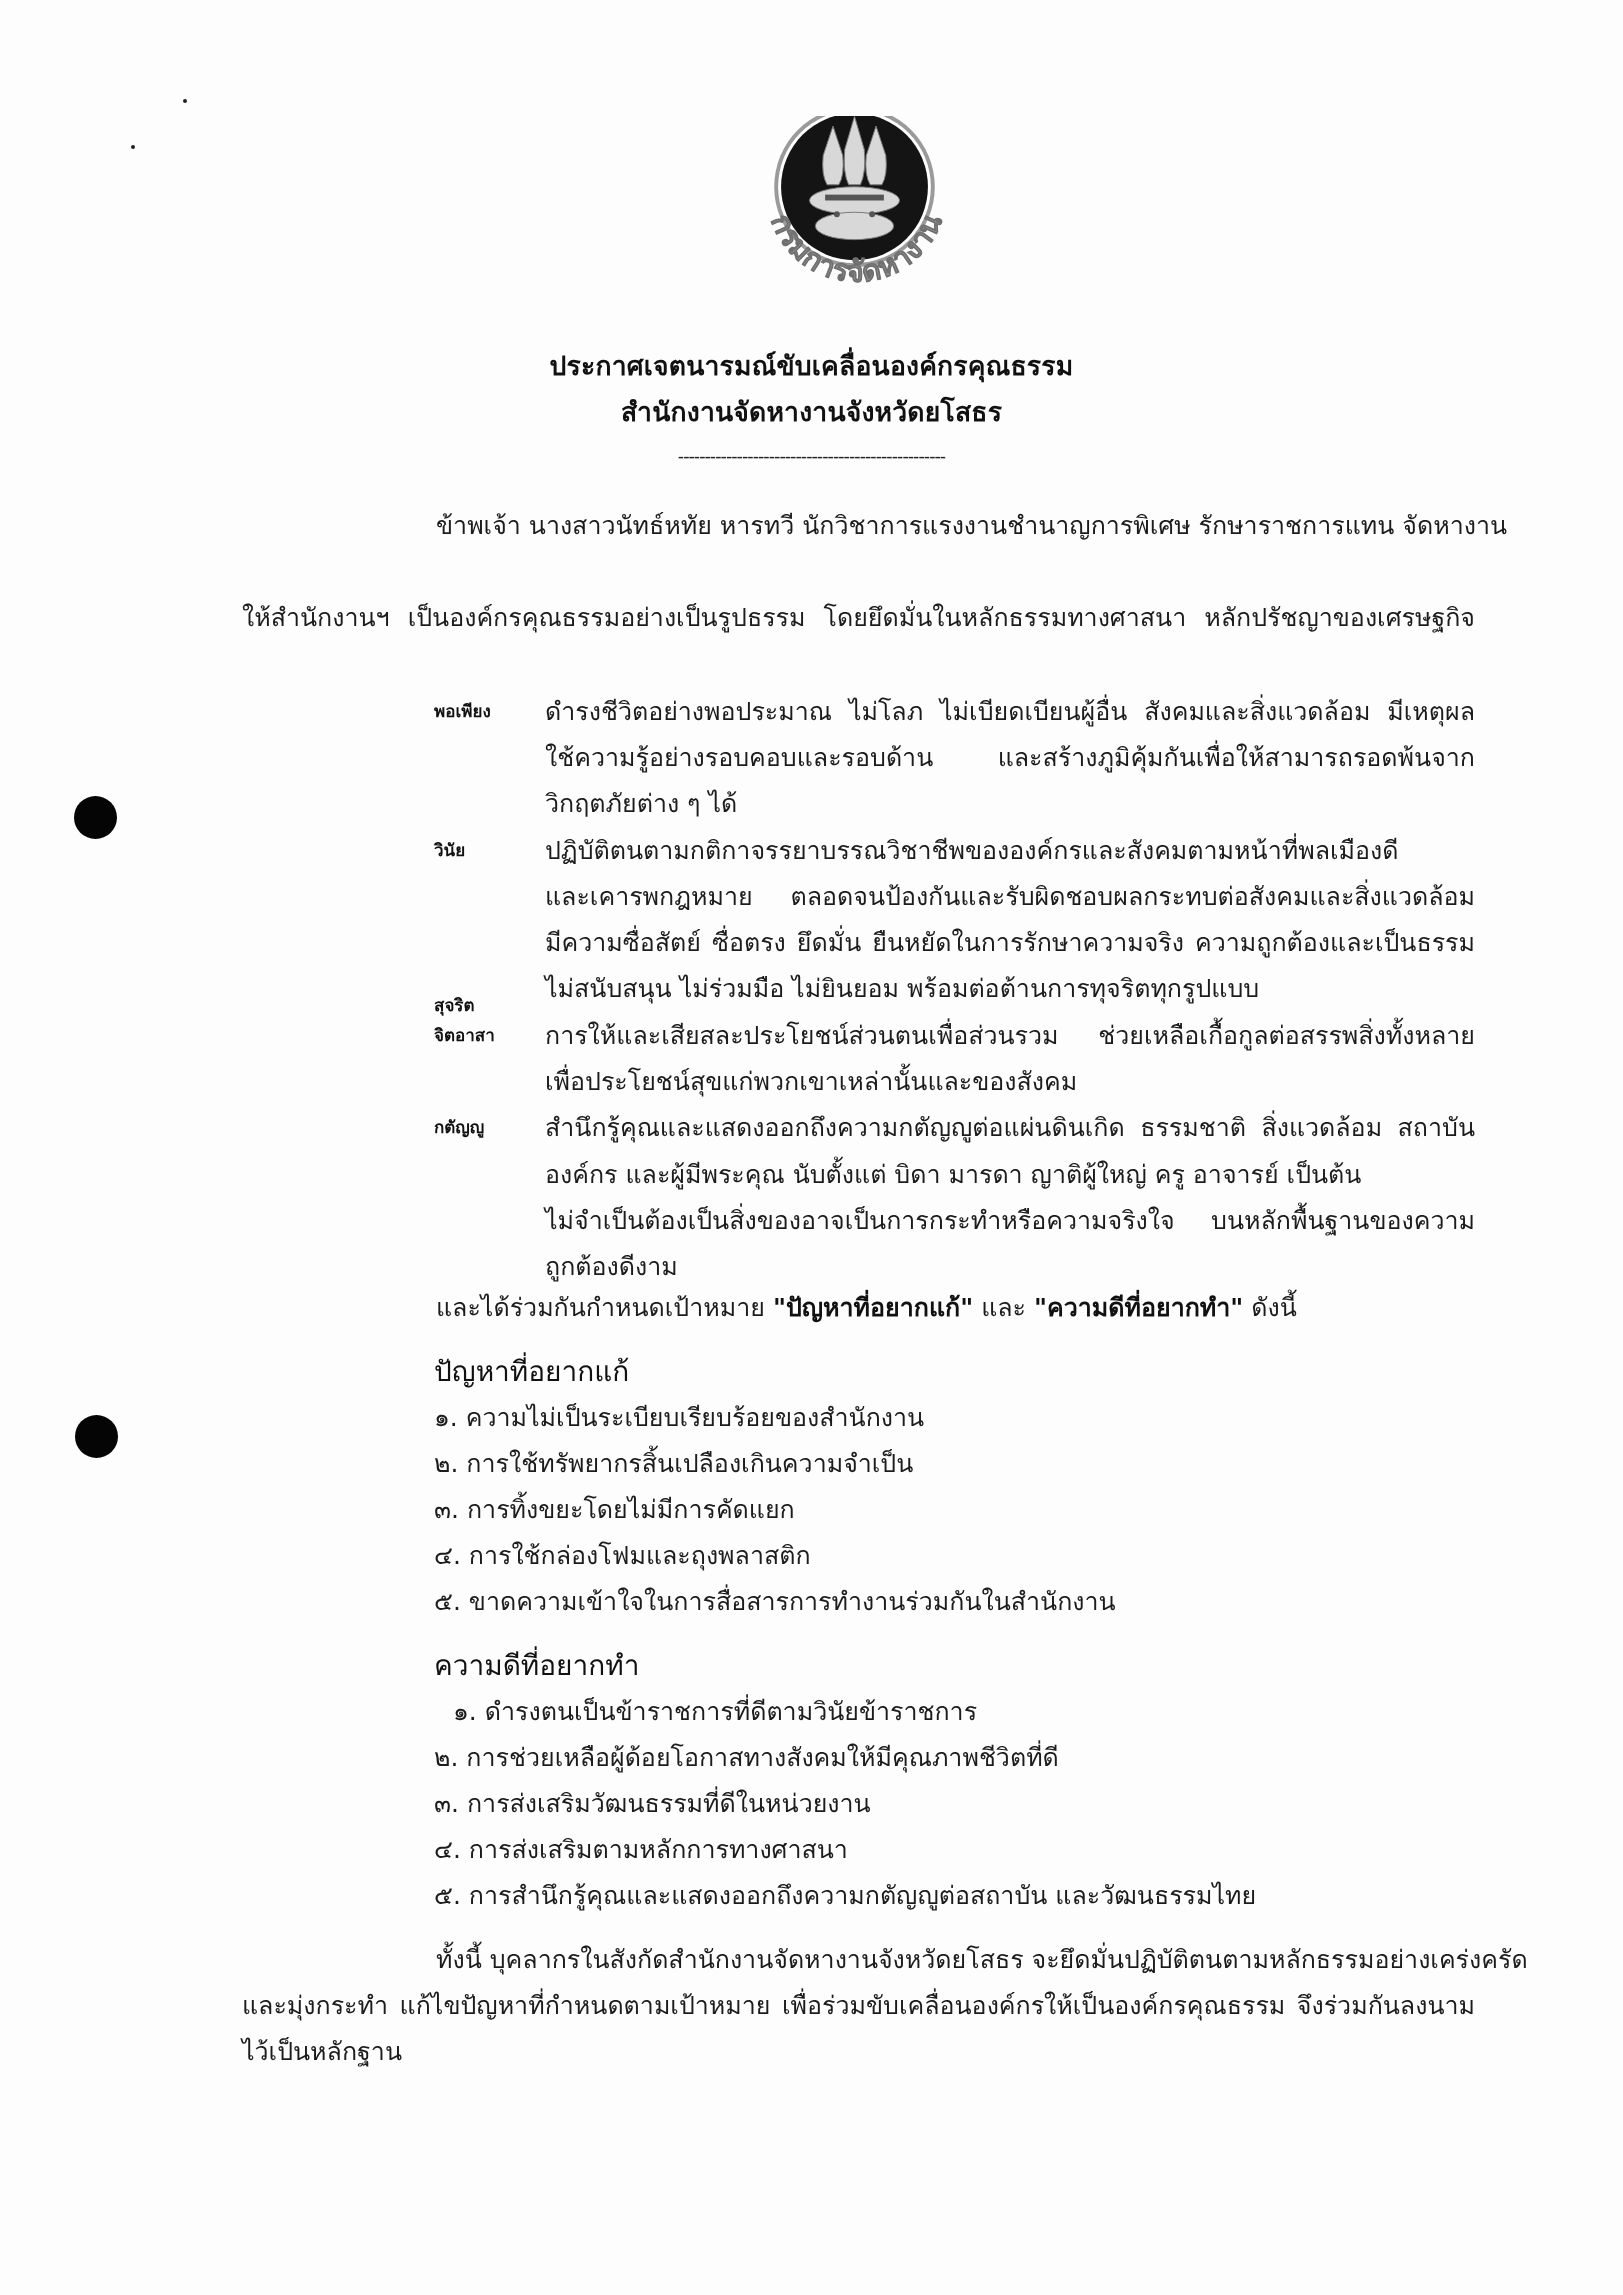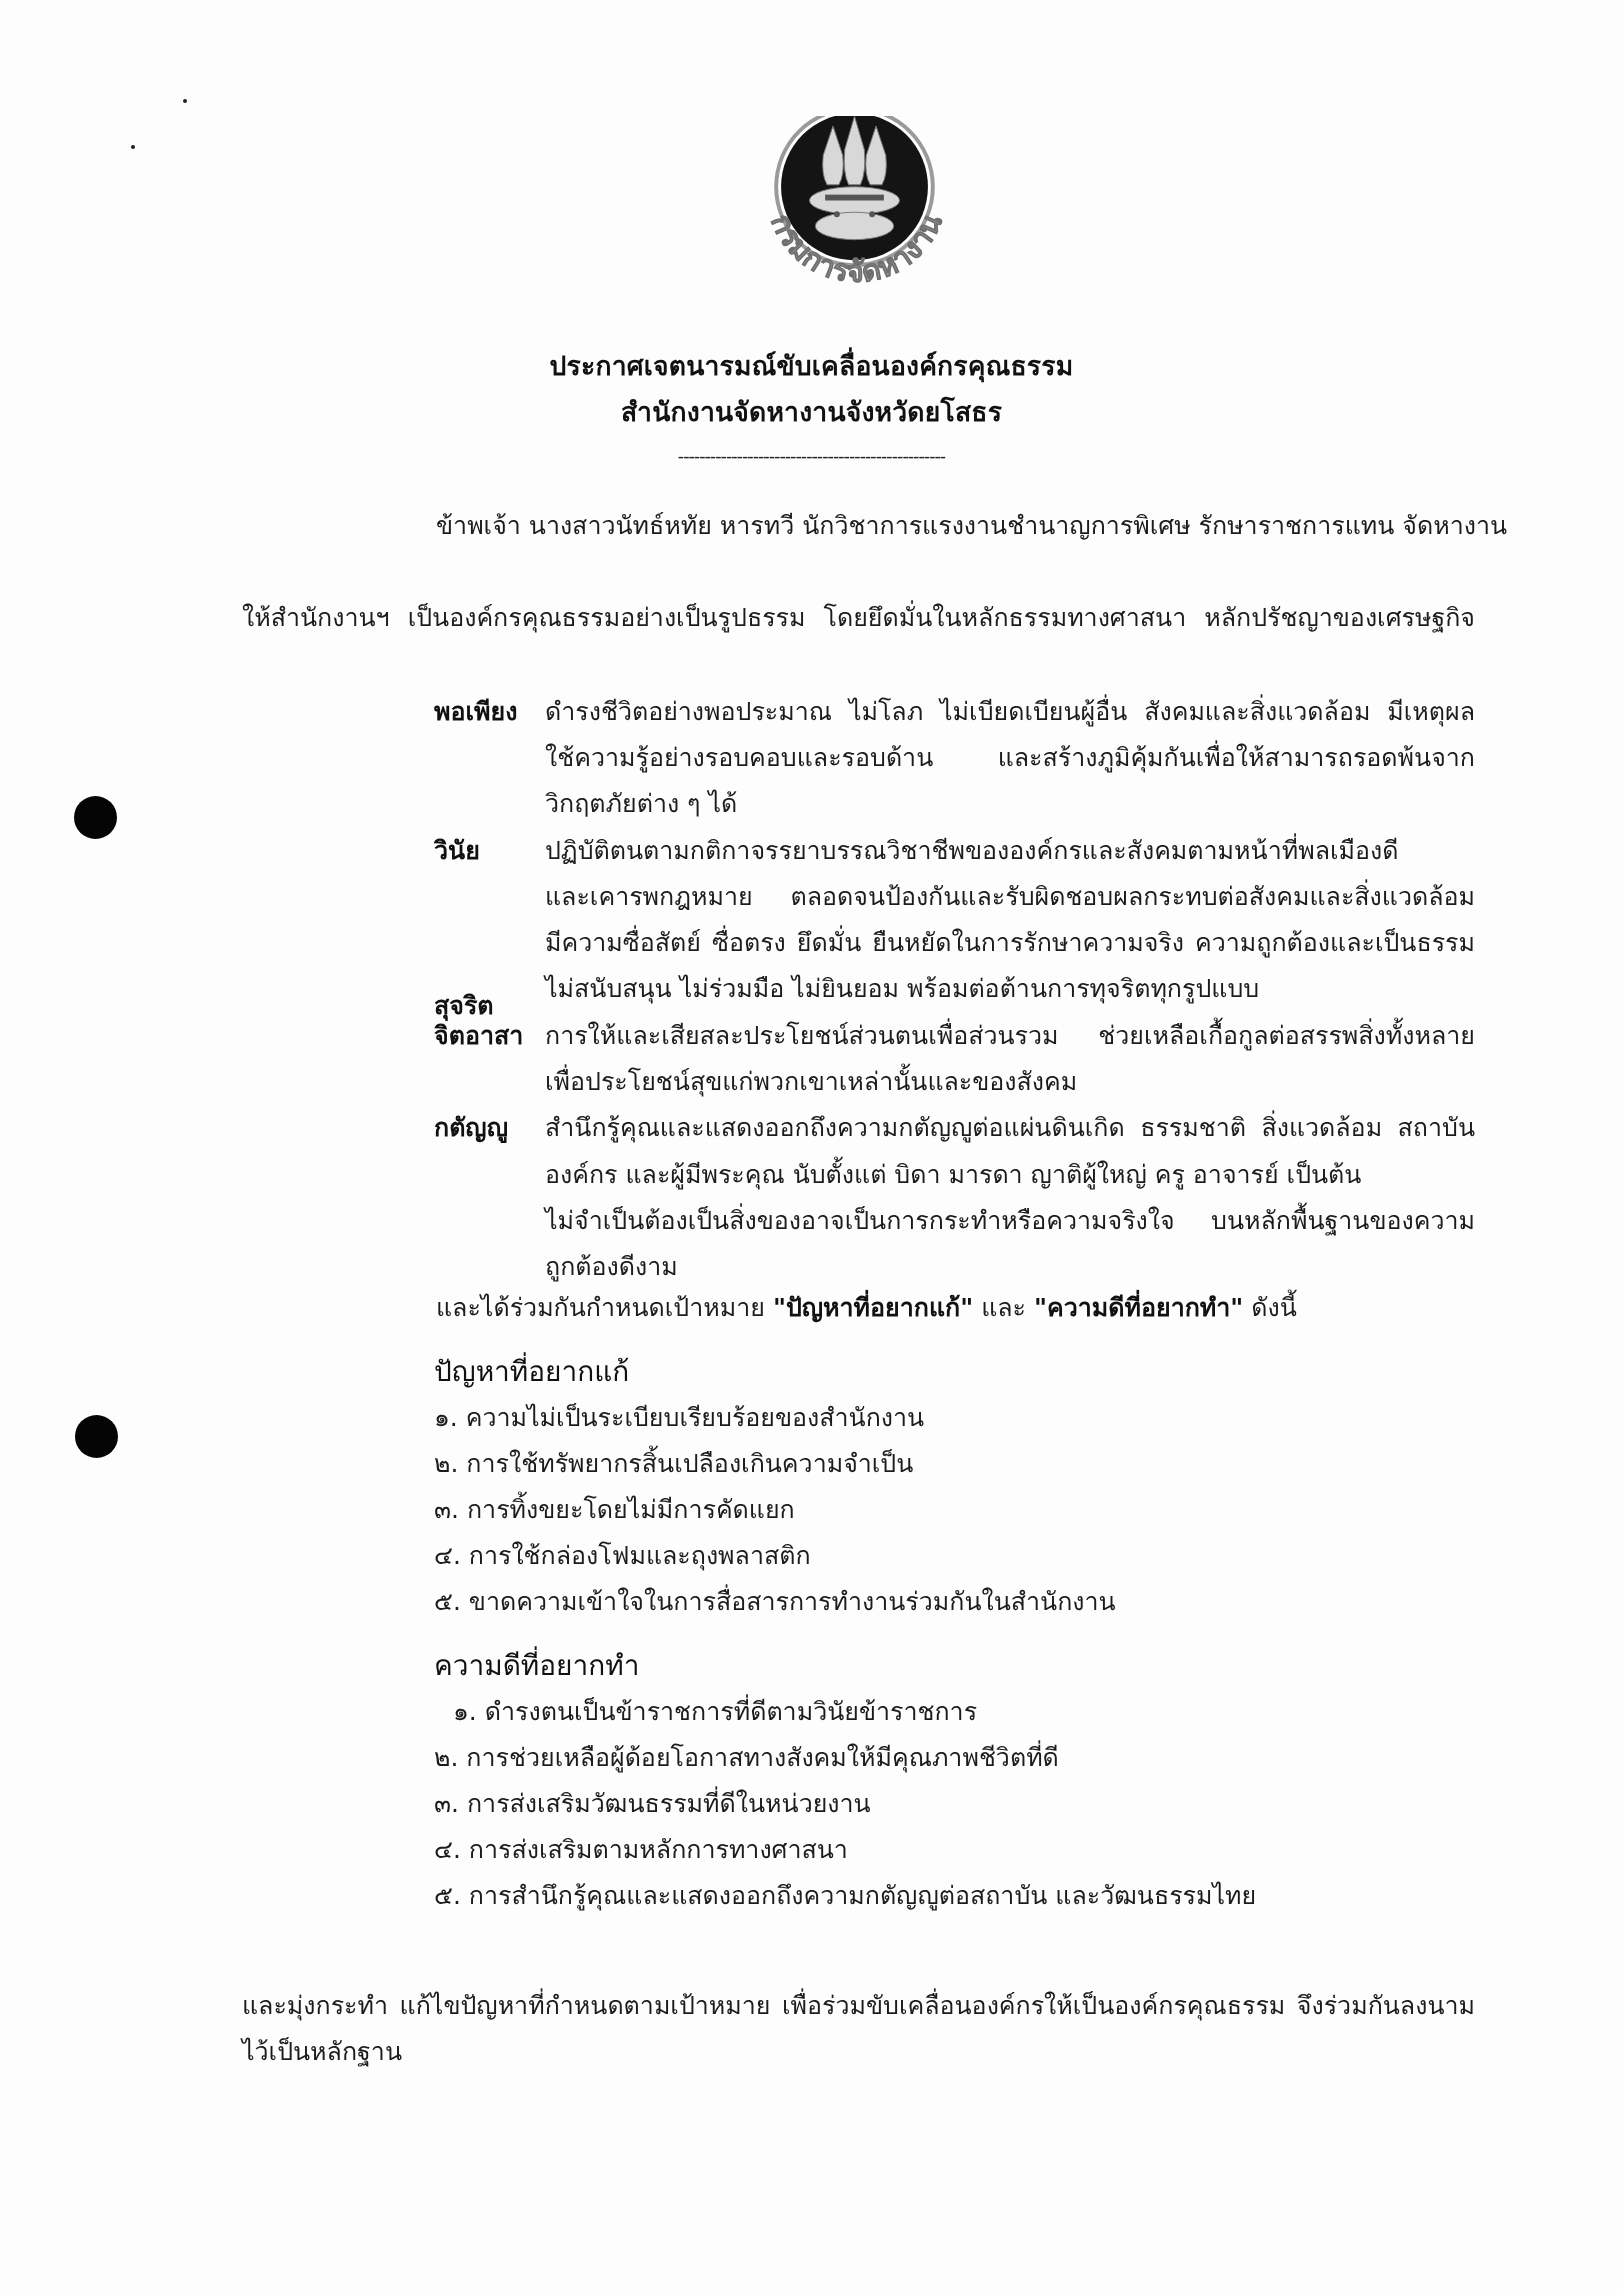--- a/index.html
+++ b/index.html
@@ -8,21 +8,21 @@
   .page { position:absolute; left:0; top:0; width:1623px; height:2296px; background:#fdfdfd; }
   .speck { position:absolute; background:#222; border-radius:50%; }
   .punch { position:absolute; width:43px; height:43px; border-radius:50%; background:#050505; }
   .logo { position:absolute; left:737px; top:116px; width:235px; height:216px; }
   .title { position:absolute; left:0; width:1623px; text-align:center;
            font-weight:bold; font-size:26.5px; color:#111; white-space:nowrap; letter-spacing:0.2px; }
   .rule { position:absolute; left:0; width:1623px; text-align:center; font-size:17.6px;
           color:#222; letter-spacing:-1px; white-space:nowrap; }
   .line { position:absolute; font-size:25px; line-height:31px; white-space:nowrap; color:#1c1c1c; }
   .just { text-align:justify; text-align-last:justify; }
-  .label { position:absolute; left:434px; font-weight:bold; font-size:25px; line-height:31px; color:#111; white-space:nowrap; }
+  .label { position:absolute; left:434px; font-weight:bold; font-size:17px; line-height:31px; color:#111; white-space:nowrap; }
   .heading { position:absolute; left:434px; font-weight:normal; font-size:28px; line-height:31px; color:#111; white-space:nowrap; }
   .b { font-weight:bold; color:#111; }
 </style>
 </head>
 <body>
 
 <div class="page">
 
   <div class="speck" style="left:183px;top:99px;width:3.9px;height:3.9px;"></div>
   <div class="speck" style="left:131px;top:145px;width:3.9px;height:3.9px;"></div>
@@ -113,17 +113,18 @@
   <div class="line" style="left:434px;top:1540px;">๔. การใช้กล่องโฟมและถุงพลาสติก</div>
   <div class="line" style="left:434px;top:1586px;">๕. ขาดความเข้าใจในการสื่อสารการทำงานร่วมกันในสำนักงาน</div>
 
   <div class="heading" style="top:1650px;">ความดีที่อยากทำ</div>
   <div class="line" style="left:453px;top:1696px;">๑. ดำรงตนเป็นข้าราชการที่ดีตามวินัยข้าราชการ</div>
   <div class="line" style="left:434px;top:1742px;">๒. การช่วยเหลือผู้ด้อยโอกาสทางสังคมให้มีคุณภาพชีวิตที่ดี</div>
   <div class="line" style="left:434px;top:1788px;">๓. การส่งเสริมวัฒนธรรมที่ดีในหน่วยงาน</div>
   <div class="line" style="left:434px;top:1834px;">๔. การส่งเสริมตามหลักการทางศาสนา</div>
   <div class="line" style="left:434px;top:1880px;">๕. การสำนึกรู้คุณและแสดงออกถึงความกตัญญูต่อสถาบัน และวัฒนธรรมไทย</div>
 
+  <div class="line just" style="left:436px;top:1944px;width:1039px;">ทั้งนี้ บุคลากรในสังกัดสำนักงานจัดหางานจังหวัดยโสธร จะยึดมั่นปฏิบัติตนตามหลักธรรมอย่างเคร่งครัด</div>
   <div class="line just" style="left:242px;top:1990px;width:1233px;">และมุ่งกระทำ แก้ไขปัญหาที่กำหนดตามเป้าหมาย เพื่อร่วมขับเคลื่อนองค์กรให้เป็นองค์กรคุณธรรม จึงร่วมกันลงนาม</div>
   <div class="line" style="left:242px;top:2036px;">ไว้เป็นหลักฐาน</div>
 
 </div>
 
 
 </body></html>

